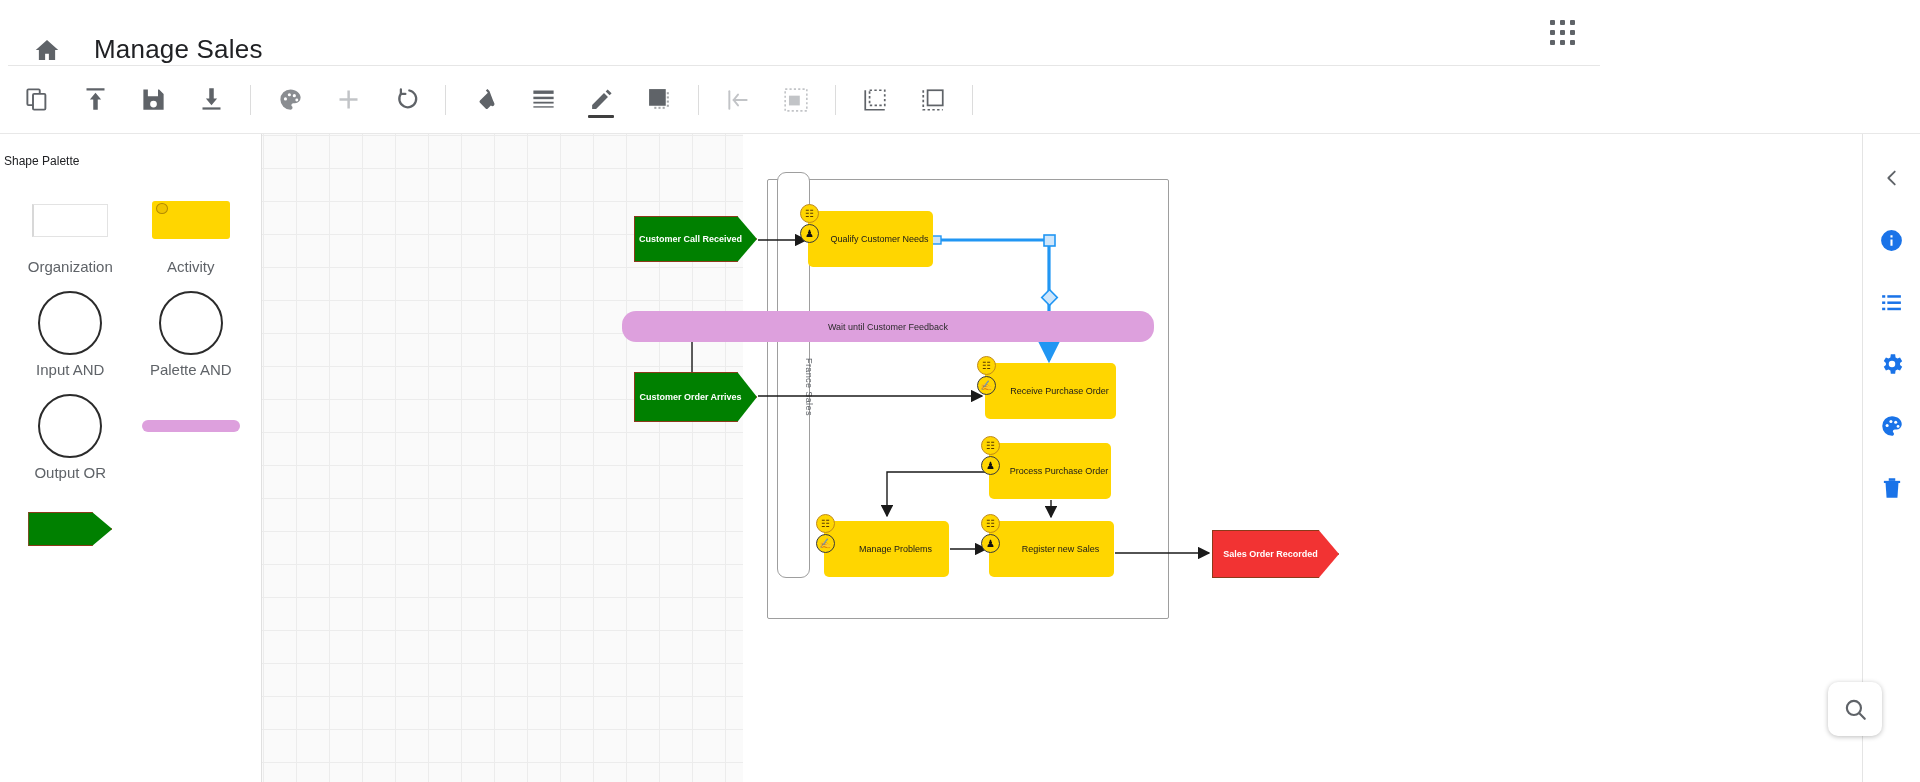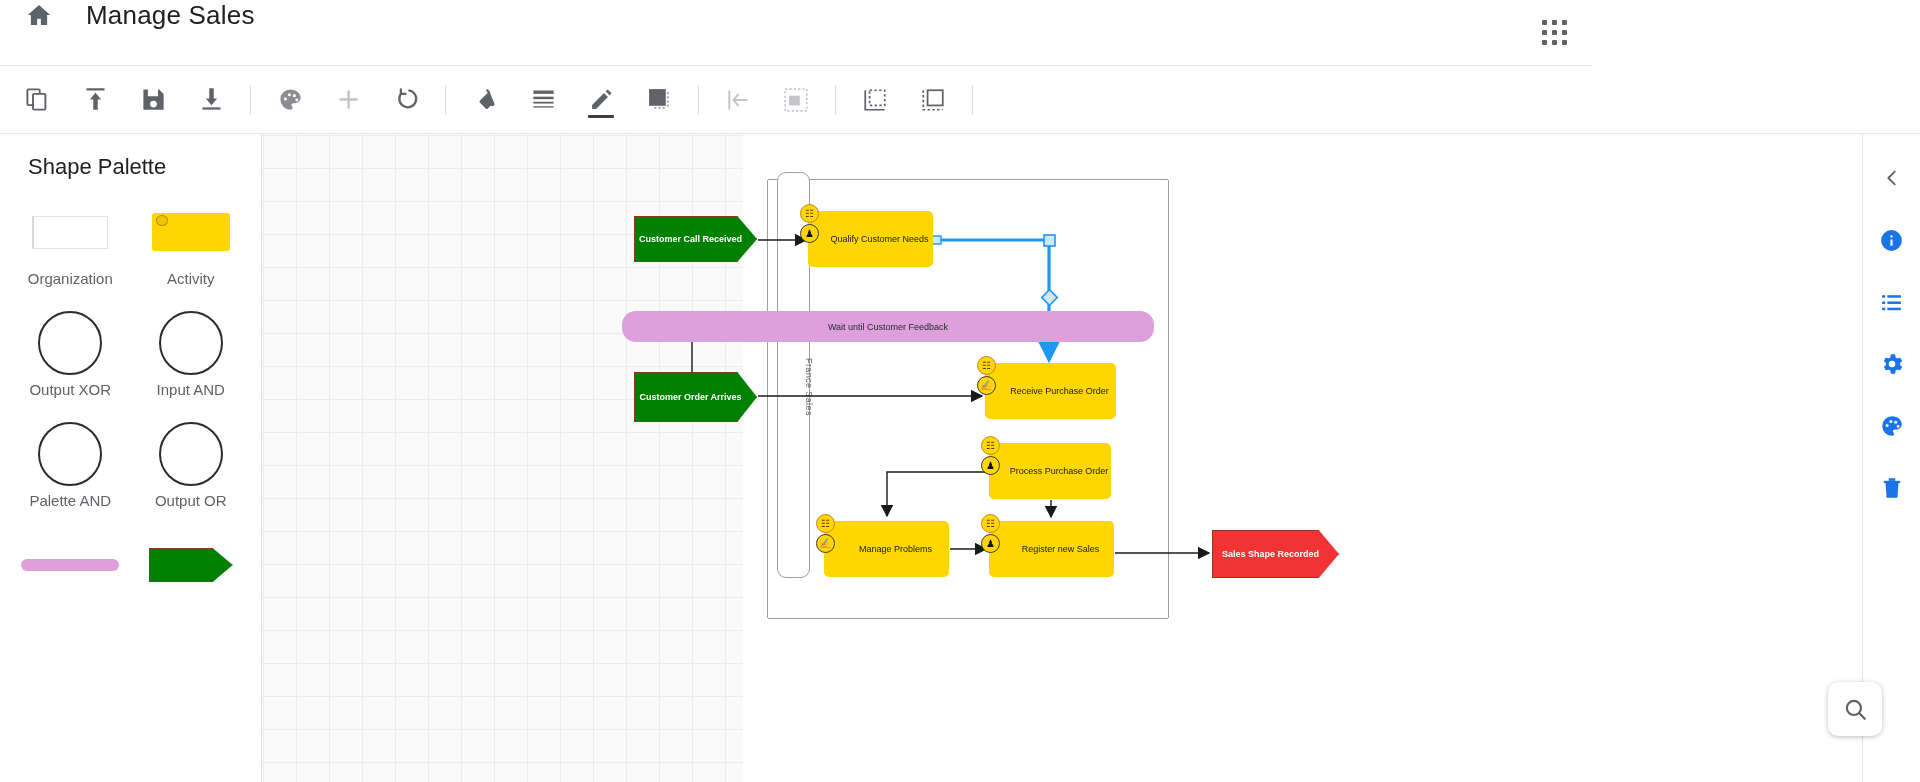--- a/index.html
+++ b/index.html
@@ -5,22 +5,22 @@
   * { box-sizing: border-box; margin: 0; padding: 0; }
   html, body {
     width: 1920px; height: 782px;
     font-family: "Liberation Sans", sans-serif;
     background: #ffffff; overflow: hidden;
   }
   .app { position: relative; width: 1920px; height: 782px; background:#fff; }
 
   
   .header {
-    position: absolute; top: 0; left: 0; width: 1592px; height: 66px;
-    background: #fff; display: flex; align-items: flex-start;
+    position: absolute; top: 0; left: 8px; width: 1592px; height: 66px;
+    background: #fff; display: flex; align-items: flex-end;
     border-bottom: 1px solid #e6e6e6;
   }
   .home-icon { margin-left: 24px; width: 30px; height: 30px; color:#5f6368; }
   .page-title {
     margin-left: 32px; font-size: 26px; color: #202124; font-weight: 400;
     letter-spacing: .2px;
   }
   .apps-grid { position: absolute; right: 22px; top: 18px; width: 30px; height: 30px; }
   .apps-grid i {
     position: absolute; width: 5px; height: 5px; background: #5f6368; border-radius: 1px;
@@ -67,24 +67,24 @@
     color: #3c4043; cursor: pointer; flex: 0 0 auto;
   }
   .route-btn.sel { background: #eaeaea; }
 
   
   .palette {
     position: absolute; left: 0; top: 134px; width: 262px; height: 648px;
     background: #fff; border-right: 1px solid #e0e0e0; overflow: hidden;
   }
   .palette-title {
-    font-size: 22px; color: #202124; margin: 20px 0 0 28px; font-weight: 400;
+    font-size: 12px; color: #202124; margin: 20px 0 0 4px; font-weight: 400;
   }
   .palette-grid {
-    display: grid; grid-template-columns: 1fr 1fr; row-gap: 20px;
+    display: grid; grid-template-columns: 1fr 1fr; row-gap: 12px;
     margin-top: 16px; padding: 0 10px;
   }
   .pal-cell { display:flex; flex-direction: column; align-items:center; cursor:pointer; }
   .pal-art { height: 72px; display:flex; align-items:center; justify-content:center; width:100%; }
   .pal-label { font-size: 15px; color: #5f6368; margin-top: 2px; }
 
   .sh-org { width: 76px; height: 33px; background: #fff; border: 1px solid #e3e3e3;
             border-left: 2px solid #d8d8d8; }
   .sh-activity { width: 78px; height: 38px; background: #FFD600; border-radius: 3px; position: relative; }
   .sh-activity::before {
@@ -334,26 +334,20 @@
         <div class="pal-label">Organization</div>
       </div>
 
       <div class="pal-cell">
         <div class="pal-art">
             <div class="sh-activity"></div>
           </div>
         <div class="pal-label">Activity</div>
       </div>
 
-      <div class="pal-cell">
-        <div class="pal-art">
-            <div class="sh-circle"></div>
-          </div>
-        <div class="pal-label">Output XOR</div>
-      </div>
 
       <div class="pal-cell">
         <div class="pal-art">
             <div class="sh-circle"></div>
           </div>
         <div class="pal-label">Input AND</div>
       </div>
 
       <div class="pal-cell">
         <div class="pal-art">
@@ -430,21 +424,21 @@
         <span>Wait until Customer Feedback</span>
       </div>
 
       <div class="node event" style="left:372px; top:82px; width:123px; height:46px;">
         <span>Customer Call Received</span>
       </div>
       <div class="node event" style="left:372px; top:238px; width:123px; height:50px;">
         <span>Customer Order Arrives</span>
       </div>
       <div class="node event red" style="left:950px; top:396px; width:127px; height:48px;">
-        <span>Sales Shape Recorded</span>
+        <span>Sales Order Recorded</span>
       </div>
 
       <div class="node activity" style="left:546px; top:77px; width:125px; height:56px;">
         <div class="act-icons">
           <div class="act-ic">☷</div>
           <div class="act-ic">♟</div>
         </div>
         <span>Qualify Customer Needs</span>
       </div>
 

